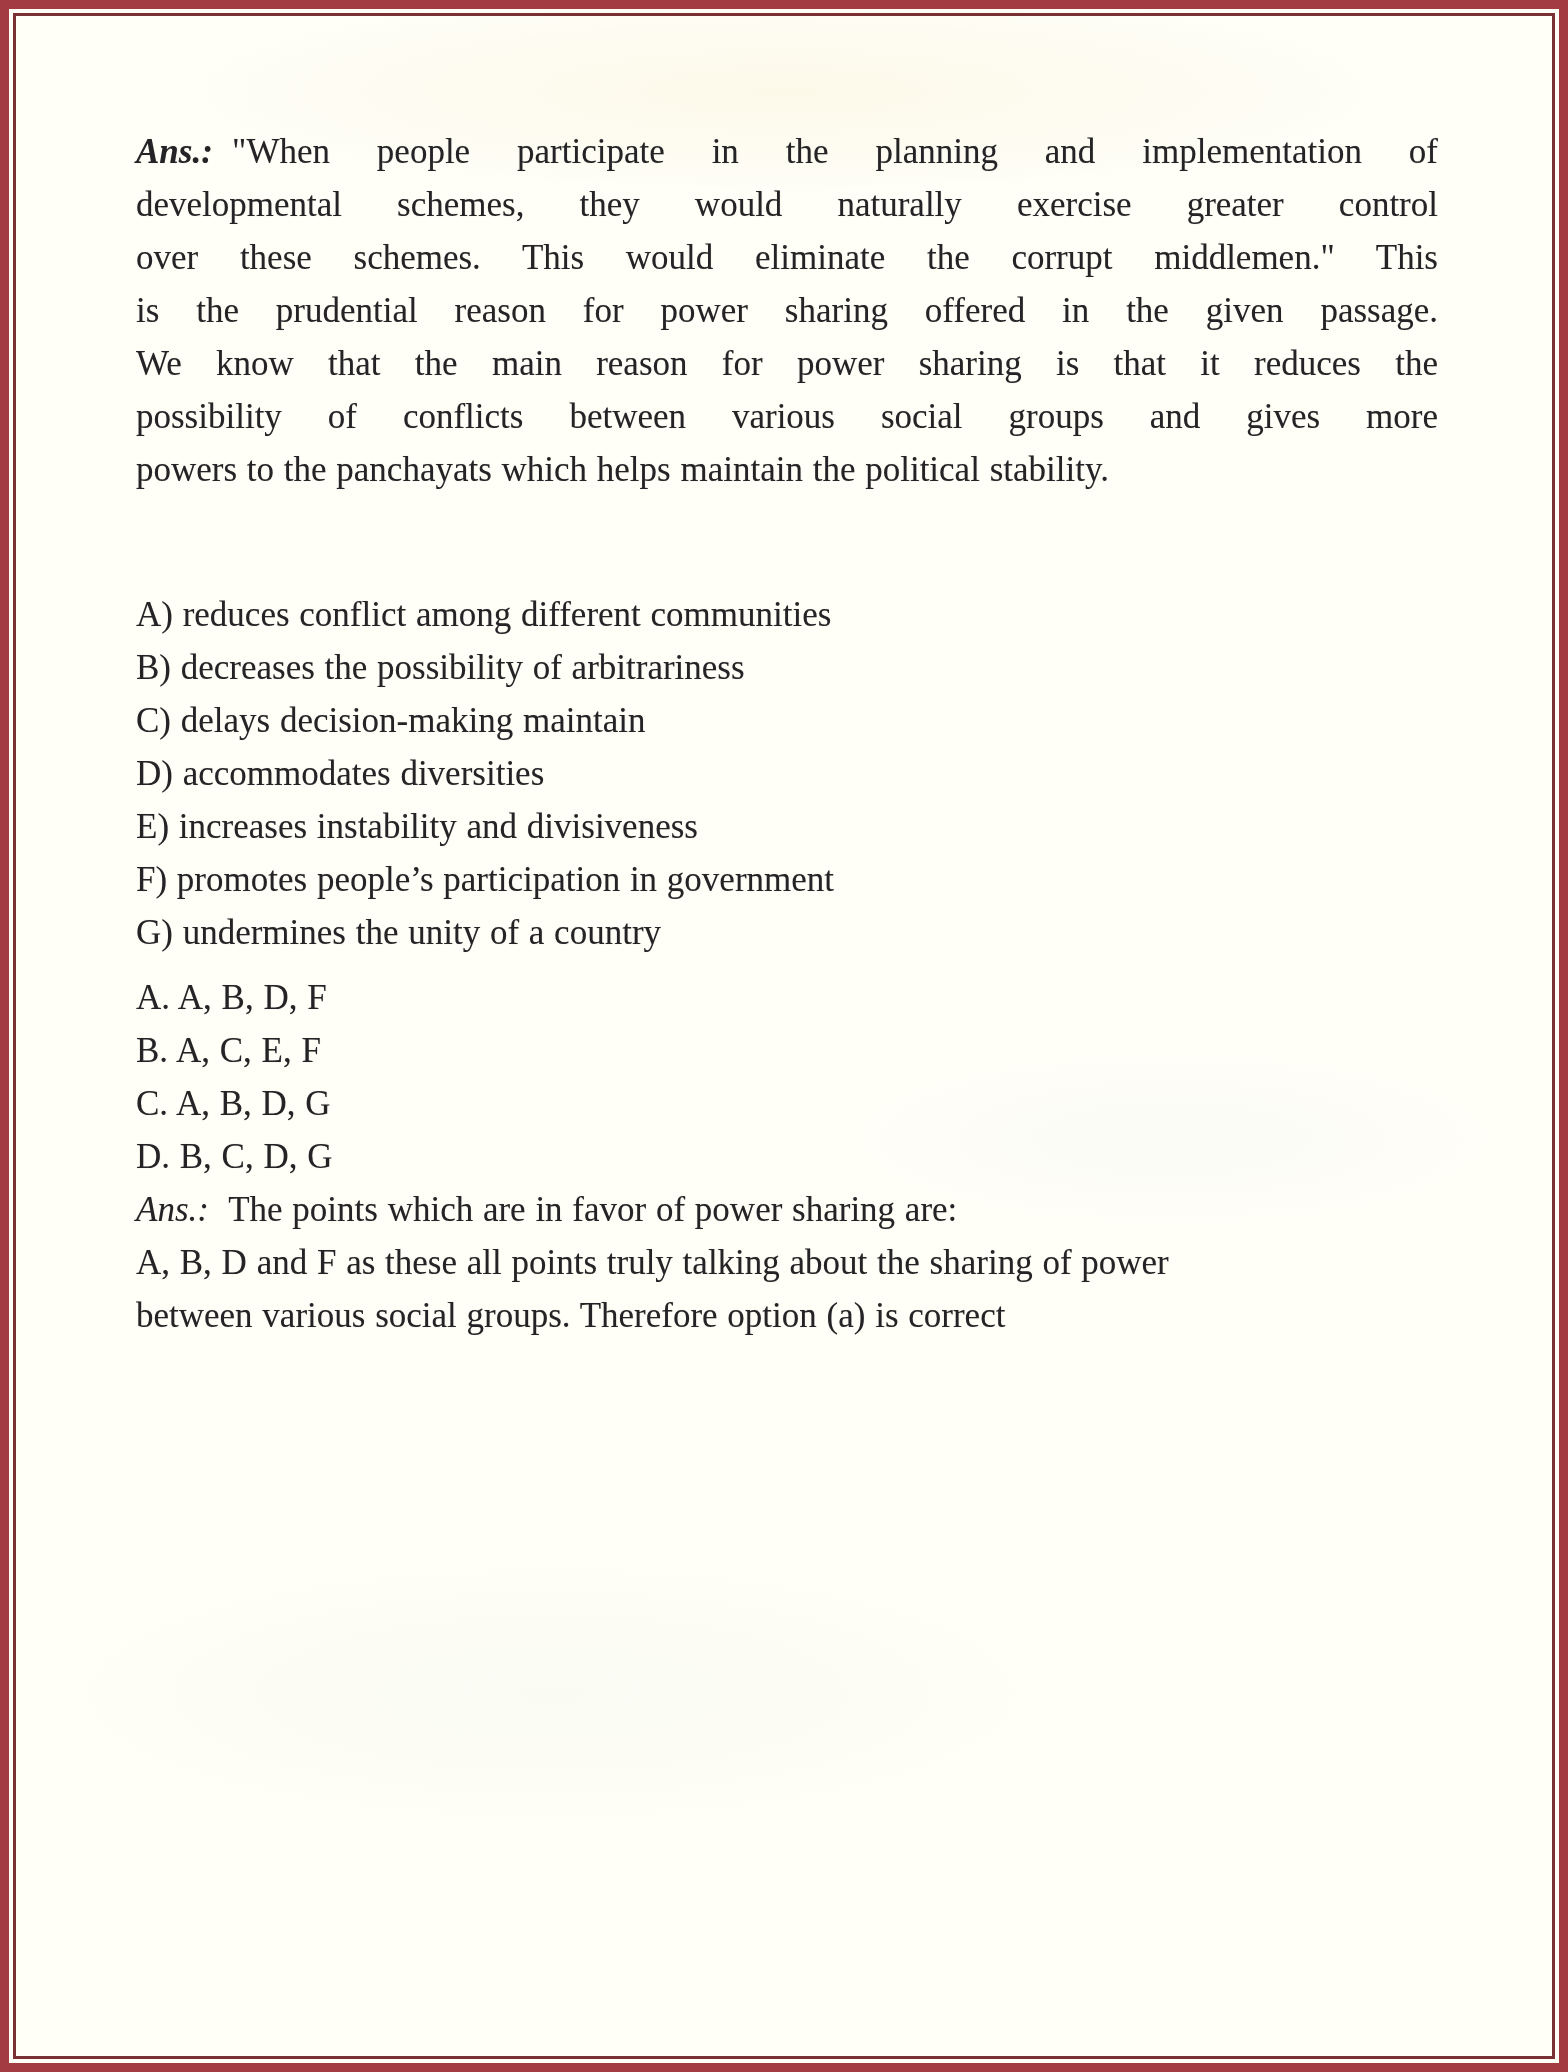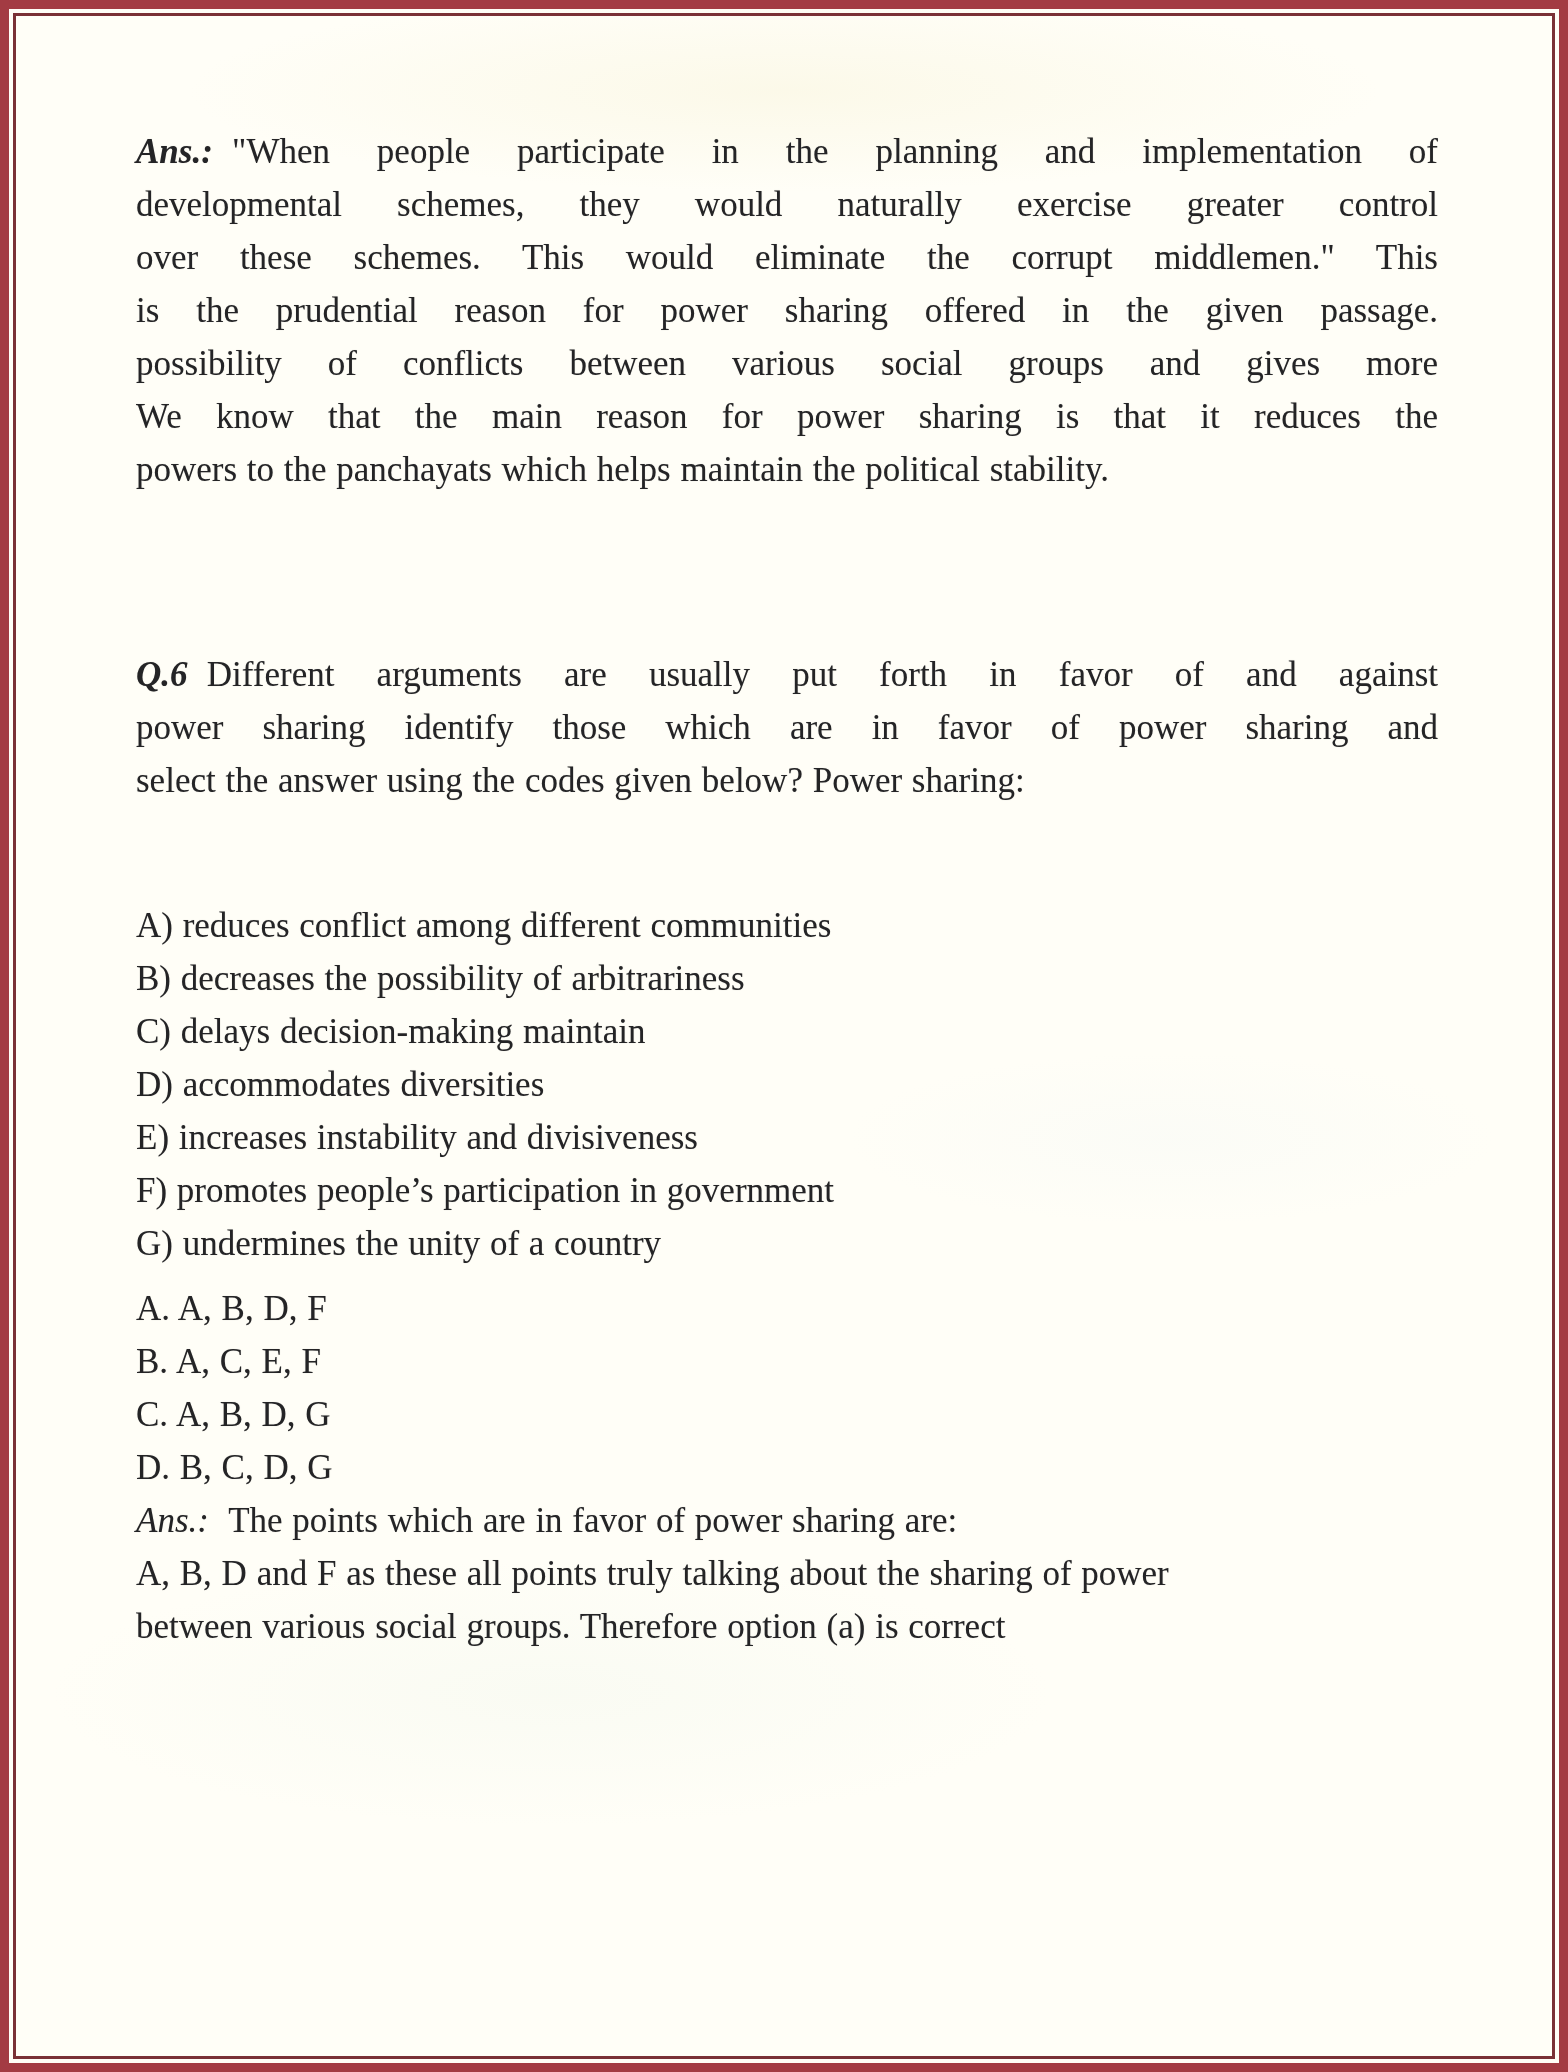--- a/index.html
+++ b/index.html
@@ -82,28 +82,23 @@
     <div class="paper-texture"></div>
   </div>
   <div class="inner-line"></div>
 
   <div class="text-col">
     <div class="block b-ans-q5 justify">
         <div class="line"><span class="lbl bold">Ans.:</span>"When people participate in the planning and implementation of</div>
         <div class="line">developmental schemes, they would naturally exercise greater control</div>
         <div class="line">over these schemes. This would eliminate the corrupt middlemen." This</div>
         <div class="line">is the prudential reason for power sharing offered in the given passage.</div>
+        <div class="line">We know that the main reason for power sharing is that it reduces the</div>
         <div class="line">possibility of conflicts between various social groups and gives more</div>
-        <div class="line">We know that the main reason for power sharing is that it reduces the</div>
         <div class="line">powers to the panchayats which helps maintain the political stability.</div>
-      </div>
-    <div class="block b-q6 justify">
-        <div class="line"><span class="lbl bold">Q.6</span>Different arguments are usually put forth in favor of and against</div>
-        <div class="line">power sharing identify those which are in favor of power sharing and</div>
-        <div class="line">select the answer using the codes given below? Power sharing:</div>
       </div>
     <div class="block b-options">
         <div class="line">A) reduces conflict among different communities</div>
         <div class="line">B) decreases the possibility of arbitrariness</div>
         <div class="line">C) delays decision-making maintain</div>
         <div class="line">D) accommodates diversities</div>
         <div class="line">E) increases instability and divisiveness</div>
         <div class="line">F) promotes people’s participation in government</div>
         <div class="line">G) undermines the unity of a country</div>
       </div>

